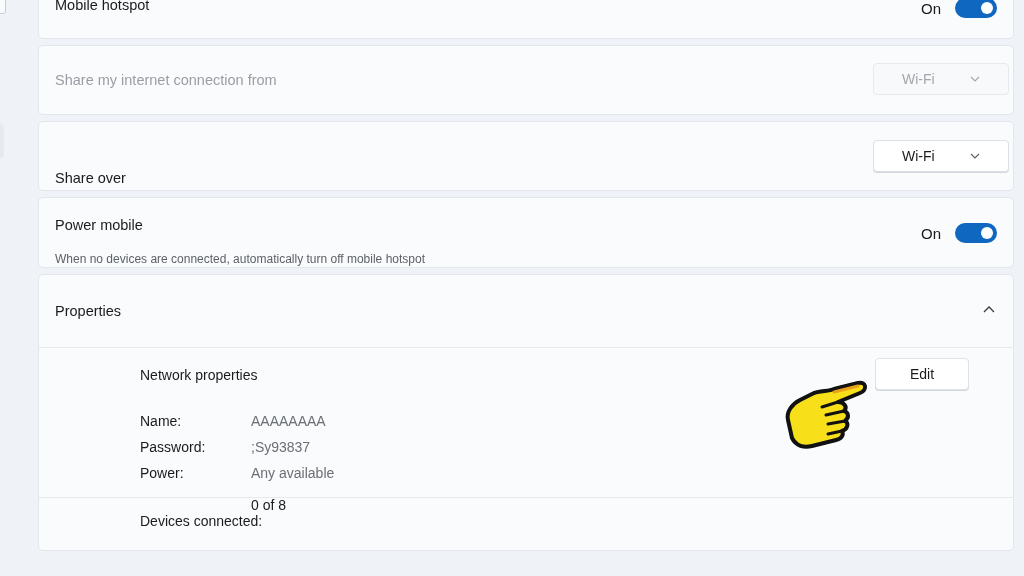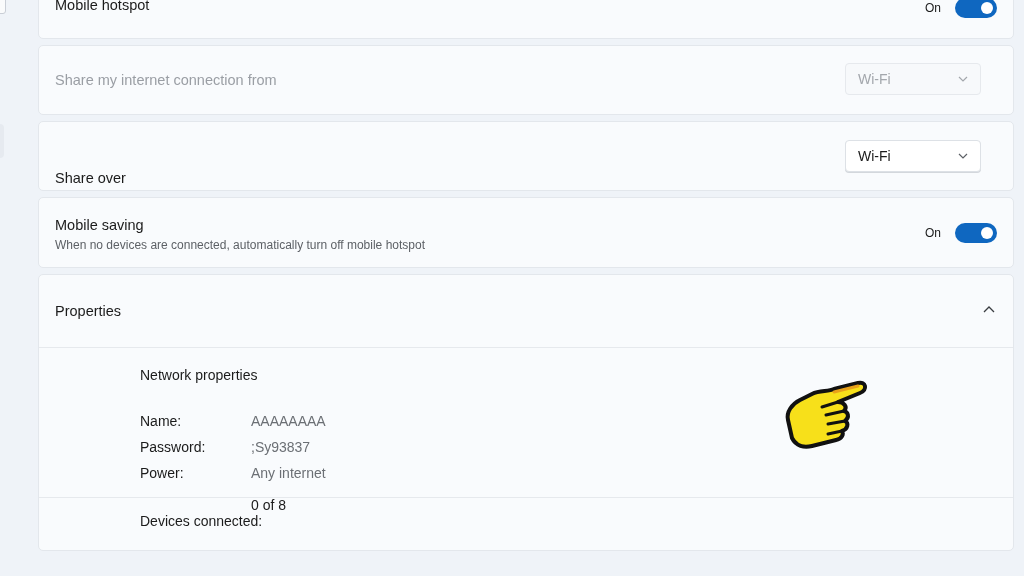--- a/index.html
+++ b/index.html
@@ -19,31 +19,31 @@
   }
   .card {
     position:absolute; left:38px; width:976px;
     background:#f9fbfd; border:1px solid #e3e7ec; border-radius:5px;
     box-sizing:border-box;
   }
   .label { position:absolute; left:16px; font-size:14.5px; color:#1b1b1b; }
   .label.disabled { color:#9a9ea4; }
   .sub { position:absolute; left:16px; font-size:12px; color:#5d6166; }
   .toggle-wrap { position:absolute; right:16px; display:flex; align-items:center; gap:14px; }
-  .toggle-text { font-size:12px; color:#1b1b1b; }
+  .toggle-text { font-size:15px; color:#1b1b1b; }
   .toggle {
     width:42px; height:20px; border-radius:10px; background:#0f67c0; position:relative;
   }
   .toggle .knob {
     position:absolute; right:4px; top:4px; width:12px; height:12px; border-radius:50%; background:#fff;
   }
   .dropdown {
-    position:absolute; right:32px; width:136px; height:32px; box-sizing:border-box;
+    position:absolute; right:4px; width:136px; height:32px; box-sizing:border-box;
     border:1px solid #dde1e6; border-radius:4px; background:#fff;
-    display:flex; align-items:center; justify-content:space-between; padding:0 12px;
+    display:flex; align-items:center; justify-content:space-between; padding:0 28px;
     font-size:14px; color:#1b1b1b;
     box-shadow:0 1px 0 #d3d7dc;
   }
   .dropdown.disabled { background:#f7f9fb; color:#a3a7ac; box-shadow:none; border-color:#e6e9ed; }
   .chev { width:10px; height:10px; }
   .divider { position:absolute; left:0; right:0; height:1px; background:#e6e9ed; }
   .edit-btn {
     position:absolute; left:836px; top:83px; width:94px; height:32px; box-sizing:border-box;
     border:1px solid #dfe3e8; border-radius:4px; background:#fff;
     box-shadow:0 1px 0 #d3d7dc;
@@ -84,47 +84,48 @@
   <span class="label" style="top:27px;margin-top:21px;">Share over</span>
   <div class="dropdown" style="top:18px;">
     <span>Wi-Fi</span>
     <svg class="chev" viewBox="0 0 10 10">
         <path d="M1 3 L5 7 L9 3" fill="none" stroke="#5d6166" stroke-width="1.2"></path>
       </svg>
   </div>
 </div>
 
 <div class="card" style="top:197px; height:71px;">
-  <span class="label" style="top:19px;">Mobile saving</span>
-  <span class="sub" style="top:40px;">When no devices are connected, automatically turn off mobile hotspot</span>
+  <span class="label" style="top:19px;">Power mobile</span>
+  <span class="sub" style="top:54px;">When no devices are connected, automatically turn off mobile hotspot</span>
   <div class="toggle-wrap" style="top:25px;">
     <span class="toggle-text">On</span>
     <div class="toggle">
         <div class="knob"></div>
       </div>
   </div>
 </div>
 
 <div class="card" style="top:274px; height:277px;">
   <div style="position:absolute; left:0; top:0; right:0; height:72px;">
     <span class="label" style="top:28px;">Properties</span>
     <svg style="position:absolute; right:18px; top:30px; width:12px; height:10px;" viewBox="0 0 12 10">
         <path d="M1 7 L6 2 L11 7" fill="none" stroke="#3a3d41" stroke-width="1.3"></path>
       </svg>
   </div>
   <div class="divider" style="top:72px;"></div>
 
   <span class="prop-key" style="top:92px;">Network properties</span>
+  <div class="edit-btn">Edit</div>
 
   <span class="prop-key" style="top:138px;">Name:</span>
   <span class="prop-val" style="top:138px;">AAAAAAAA</span>
   <span class="prop-key" style="top:164px;">Password:</span>
   <span class="prop-val" style="top:164px;">;Sy93837</span>
   <span class="prop-key" style="top:190px;">Power:</span>
-  <span class="prop-val" style="top:190px;">Any internet</span>
+  <span class="prop-val" style="top:190px;">Any available</span>
 
   <div class="divider" style="top:222px;"></div>
   <span class="prop-key" style="top:238px;">Devices connected:</span>
   <span class="prop-val dark" style="top:222px;text-align:center;">0 of 8</span>
 </div>
 
 <svg class="hand" viewBox="0 0 86 76">
   <path d="M6 40 C4 32 10 24 18 20 L30 14 C38 10 46 12 52 9 L76 3 C84 1 86 10 78 13 L56 22 C62 22 66 27 62 31 C66 32 68 37 63 41 C67 43 66 49 60 51 C62 54 60 59 54 60 L30 66 C22 68 14 66 10 58 Z" fill="#f7e01a" stroke="#111" stroke-width="4" stroke-linejoin="round"></path>
   <path d="M56 22 L40 27 M62 31 L44 35 M63 41 L46 44 M60 51 L46 54" stroke="#111" stroke-width="3" fill="none" stroke-linecap="round"></path>
   <path d="M52 12 L76 6" stroke="#e8a019" stroke-width="3" fill="none" stroke-linecap="round"></path>

